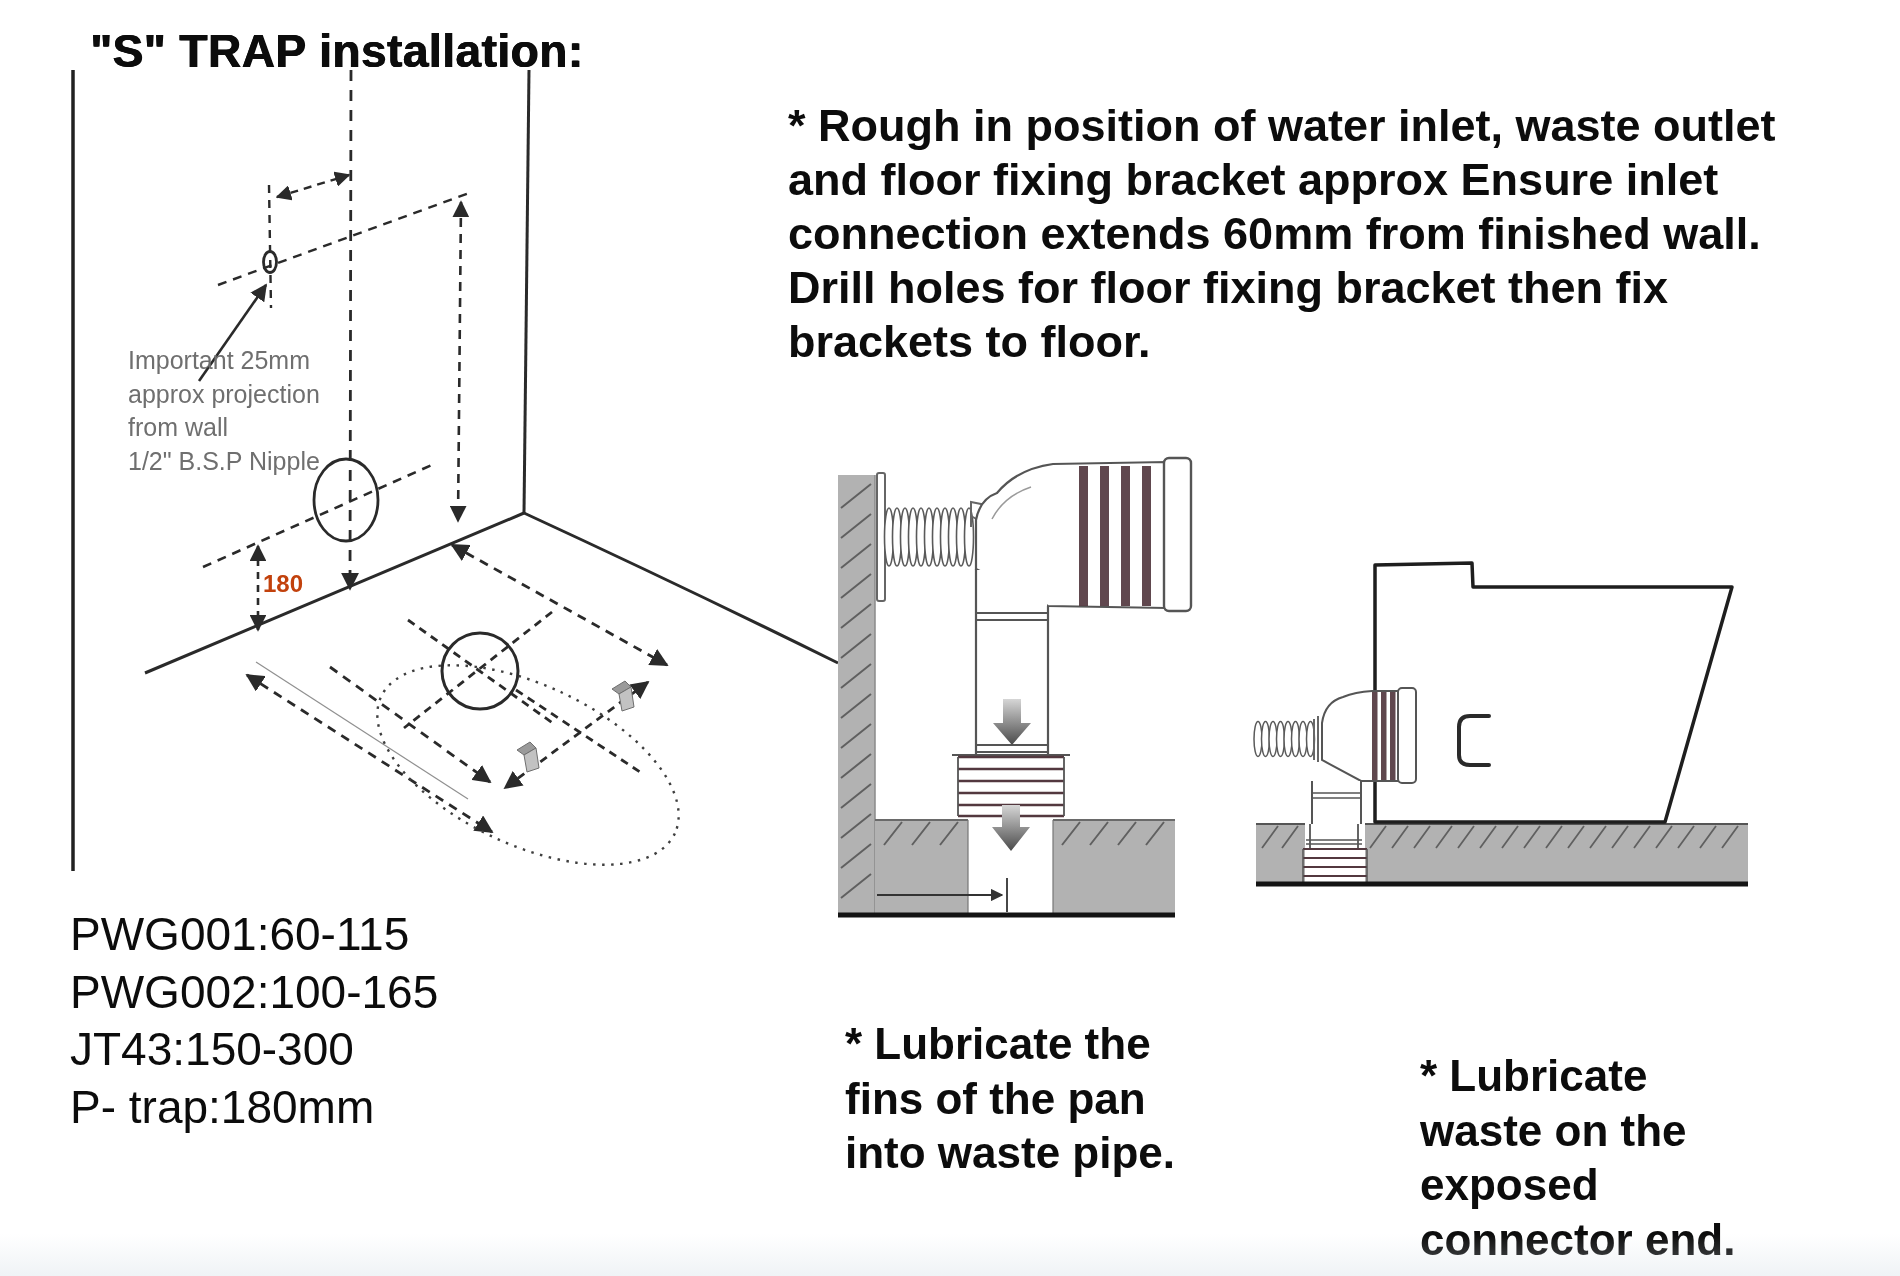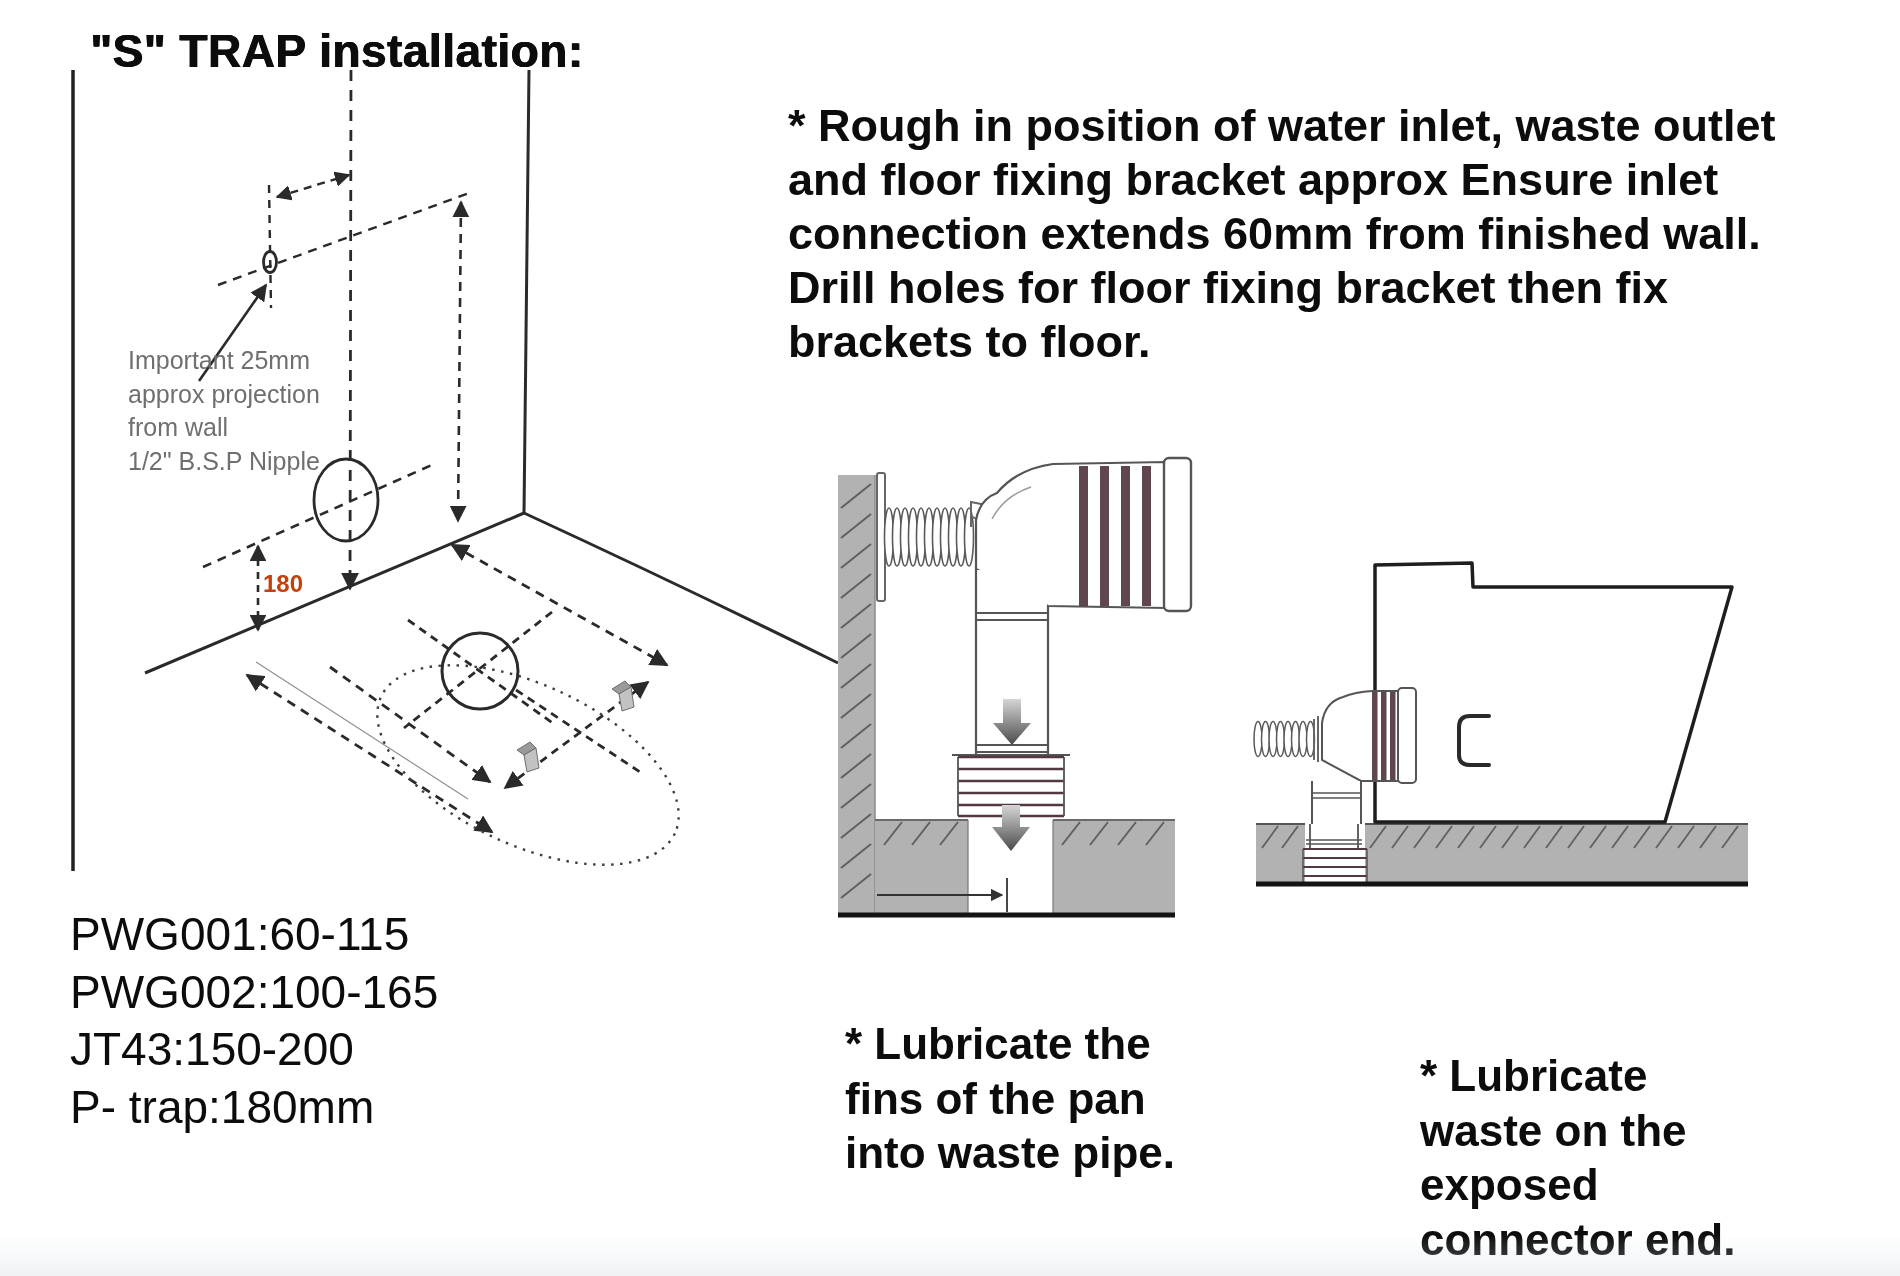--- a/index.html
+++ b/index.html
@@ -194,21 +194,21 @@
     <path d="M1310,824 V849 M1358,824 V849" stroke="#555" stroke-width="1.8"></path>
     <path d="M1306,840 H1362 M1306,844 H1362" stroke="#555" stroke-width="1.5"></path>
     <path d="M1303,849 H1367 M1303,858 H1367 M1303,867 H1367 M1303,876 H1367 M1303,884 H1367" stroke="var(--fin)" stroke-width="2.2"></path>
     <path d="M1303,849 V884 M1367,849 V884" stroke="#555" stroke-width="1.5"></path>
     <path d="M1256,884 H1748" stroke="#141414" stroke-width="5"></path>
   </svg>
 
   <div class="abs models nowrap">
     <div>PWG001:60-115</div>
     <div>PWG002:100-165</div>
-    <div>JT43:150-200</div>
+    <div>JT43:150-300</div>
     <div>P- trap:180mm</div>
   </div>
 
   <div class="abs cap cap-mid nowrap">
     <div>* Lubricate the</div>
     <div>fins of the pan</div>
     <div>into waste pipe.</div>
   </div>
   <div class="abs cap cap-right nowrap">
     <div>* Lubricate</div>

